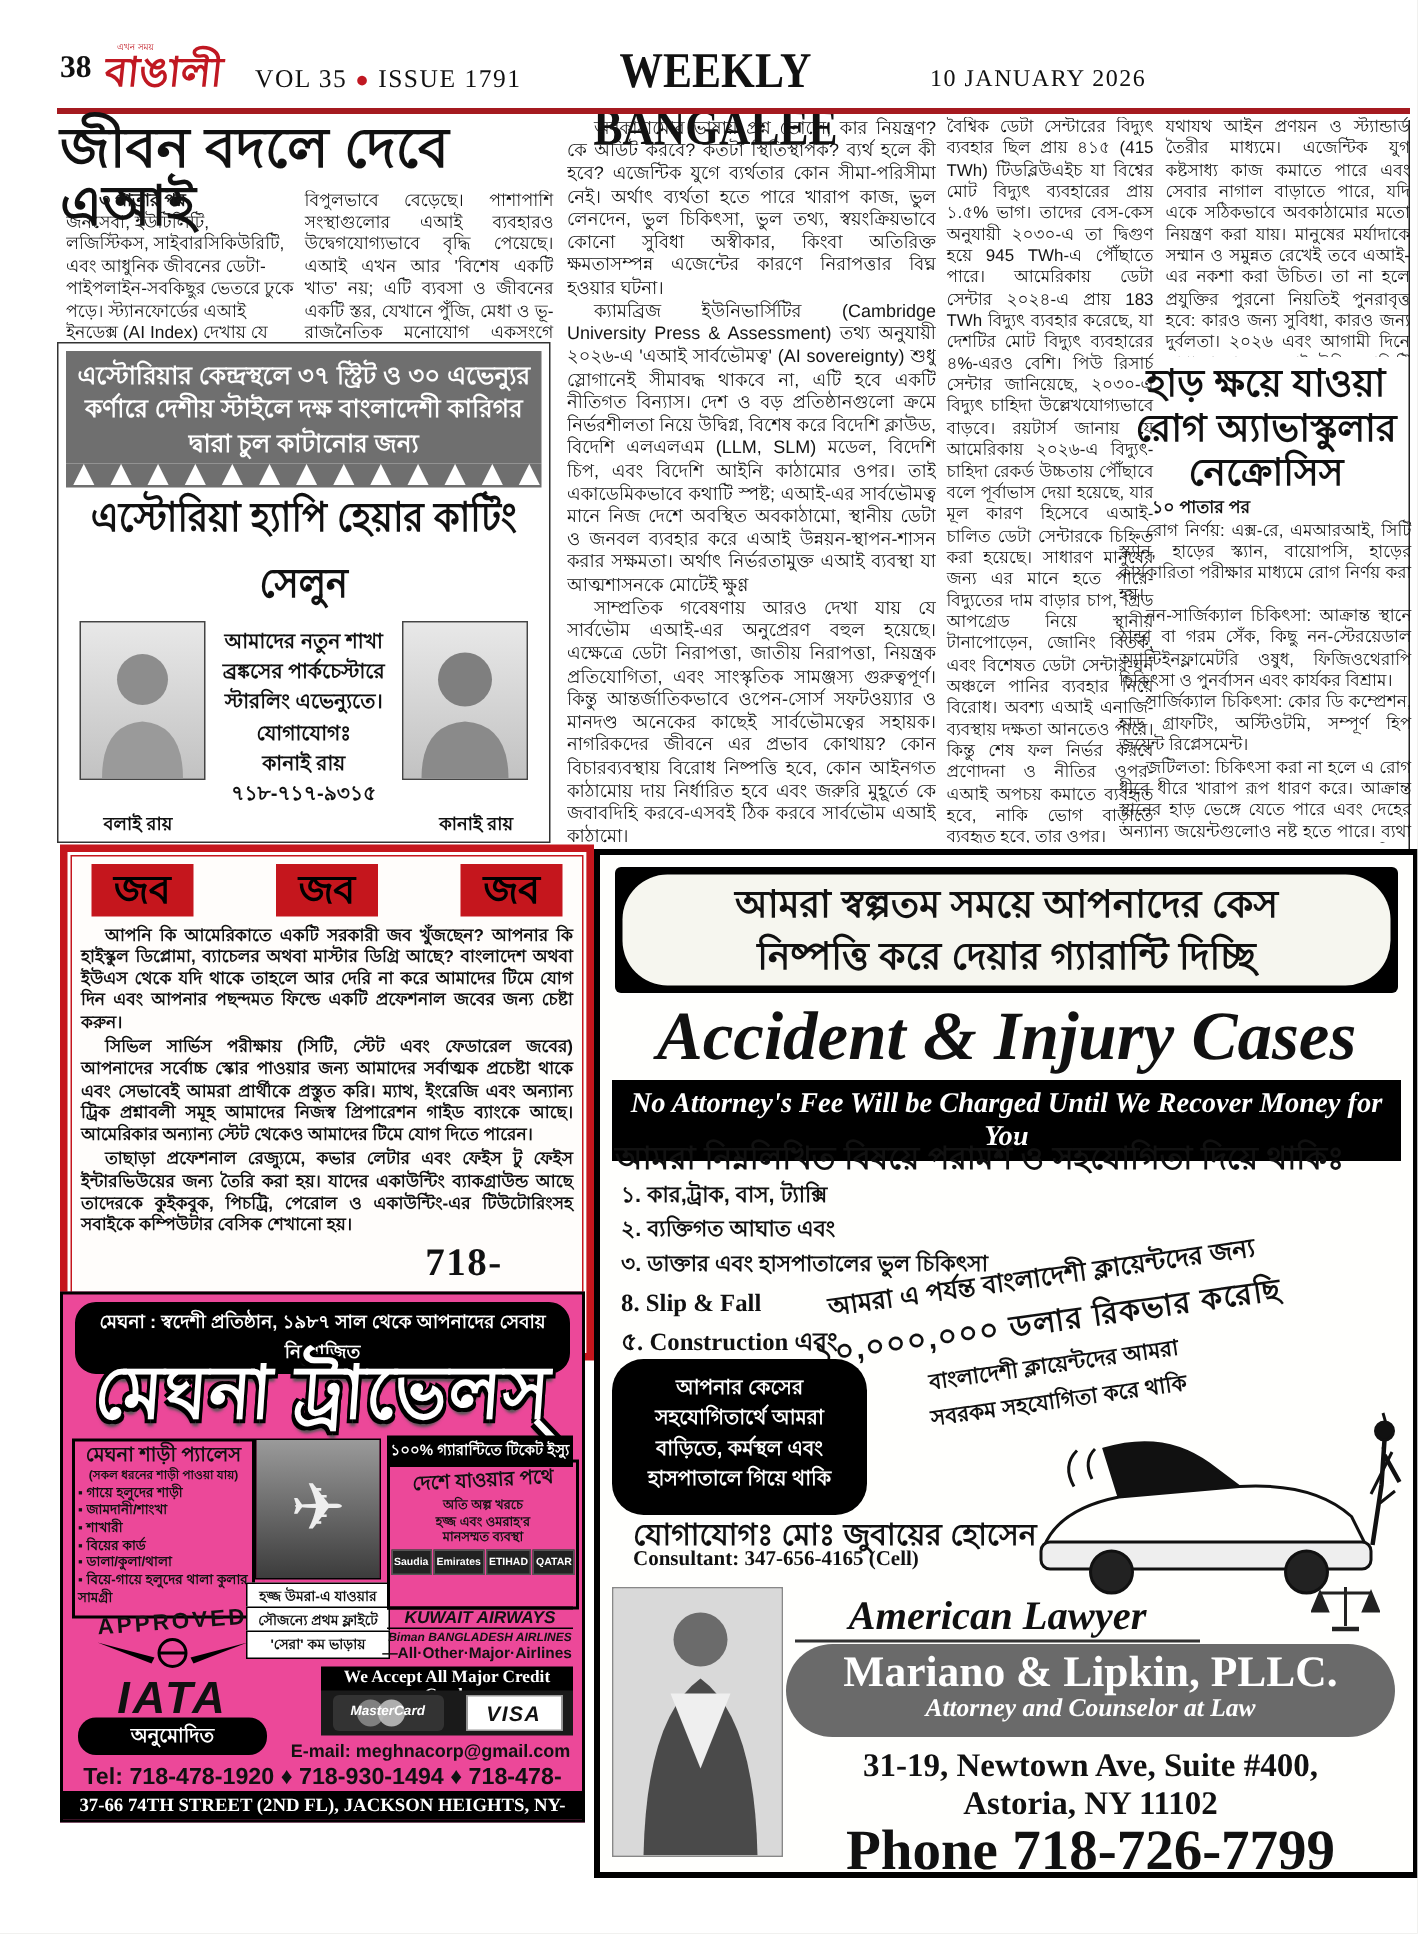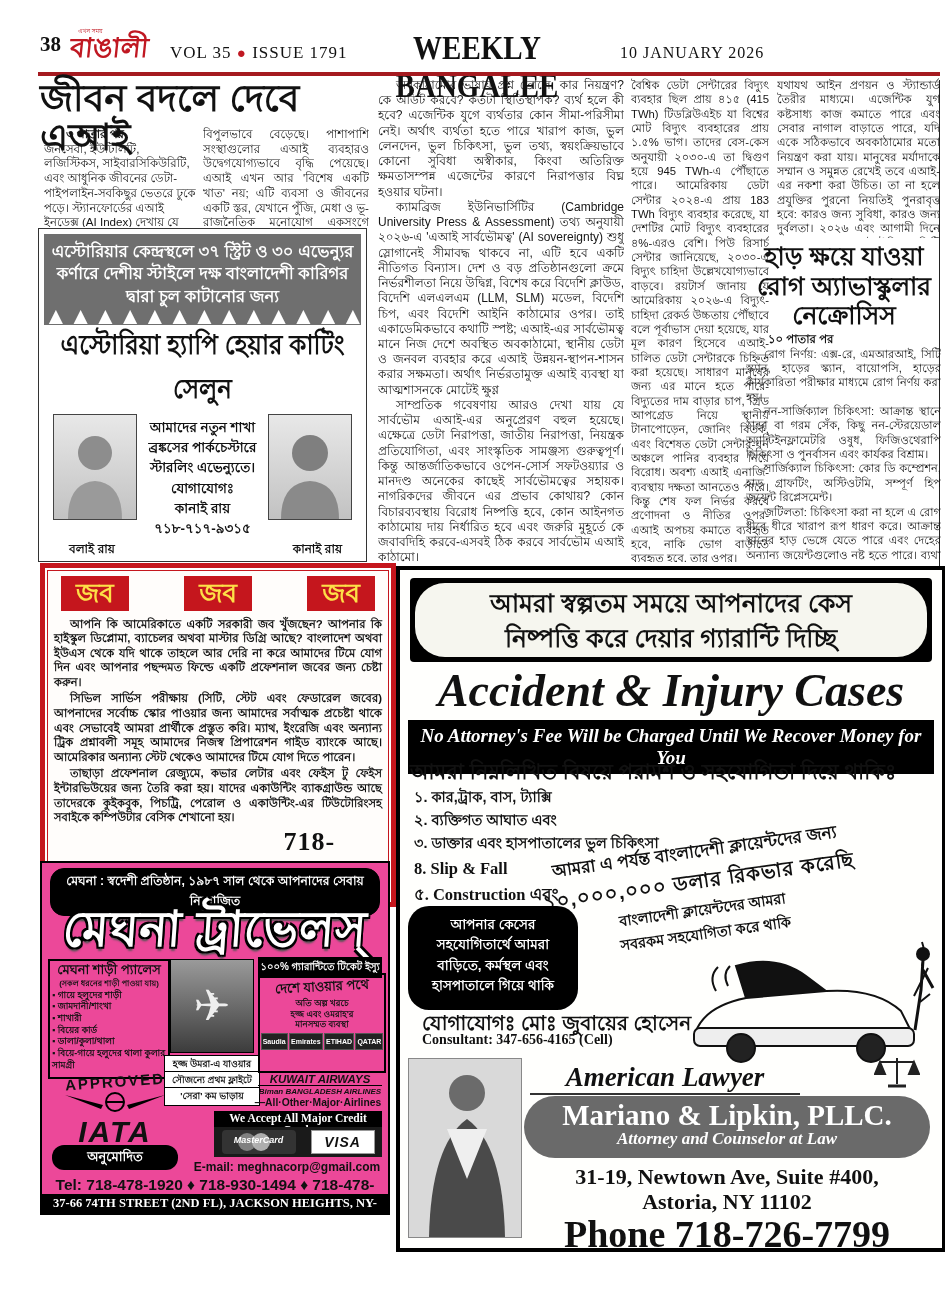--- a/index.html
+++ b/index.html
@@ -46,21 +46,21 @@
   .salon-center{width:120px;text-align:center;font-size:13.5px;font-weight:bold;line-height:1.5;padding-top:4px;}
   .salon-captions{display:flex;justify-content:space-between;padding:1px 24px 0 30px;font-size:12px;font-weight:bold;gap:12px;}
   .salon-address{font-family:"Liberation Serif",serif;font-size:22.5px;font-weight:bold;text-align:center;margin-top:3px;}
   .salon-tel{margin:3px 6px 0 6px;background:#5c5c5c;color:#fff;font-family:"Liberation Serif",serif;
              font-size:21.5px;font-weight:bold;text-align:center;padding:2px 0;}
 
   
   .job{left:40px;top:563px;width:346px;height:334px;border:5px solid #c5161d;
        box-shadow:inset 0 0 0 2px #fff,inset 0 0 0 3px #c5161d;background:#fffdfb;overflow:hidden;}
   .job-titles{display:flex;justify-content:space-between;padding:8px 16px 4px 16px;}
-  .job-chip{background:#c5161d;color:#fde047;font-size:26px;font-weight:bold;padding:1px 15px;line-height:1.25;}
+  .job-chip{background:#c5161d;color:#000000;font-size:26px;font-weight:bold;padding:1px 15px;line-height:1.25;}
   .job p{margin:2px 9px;font-size:11.4px;font-weight:600;line-height:1.28;text-align:justify;text-indent:16px;}
   .job-phone-line{margin:2px 9px 0 9px;display:flex;align-items:center;gap:6px;}
   .job-phone-label{font-size:14px;font-weight:bold;white-space:nowrap;}
   .job-phone-num{font-size:26px;font-weight:bold;font-family:"Liberation Serif",serif;letter-spacing:1px;}
 
   
   .meghna{left:40px;top:849px;width:346px;height:350px;border:2px solid #000;background:#ec4899;overflow:hidden;margin-top:12px;}
   .mg-banner{position:absolute;left:8px;top:5px;right:8px;background:#000;color:#fff;border:1px solid #000;
              border-radius:14px;font-size:12.3px;font-weight:bold;text-align:center;padding:3px 0;}
   .mg-title{position:absolute;left:0;top:30px;width:100%;text-align:center;font-size:47px;font-weight:bold;

